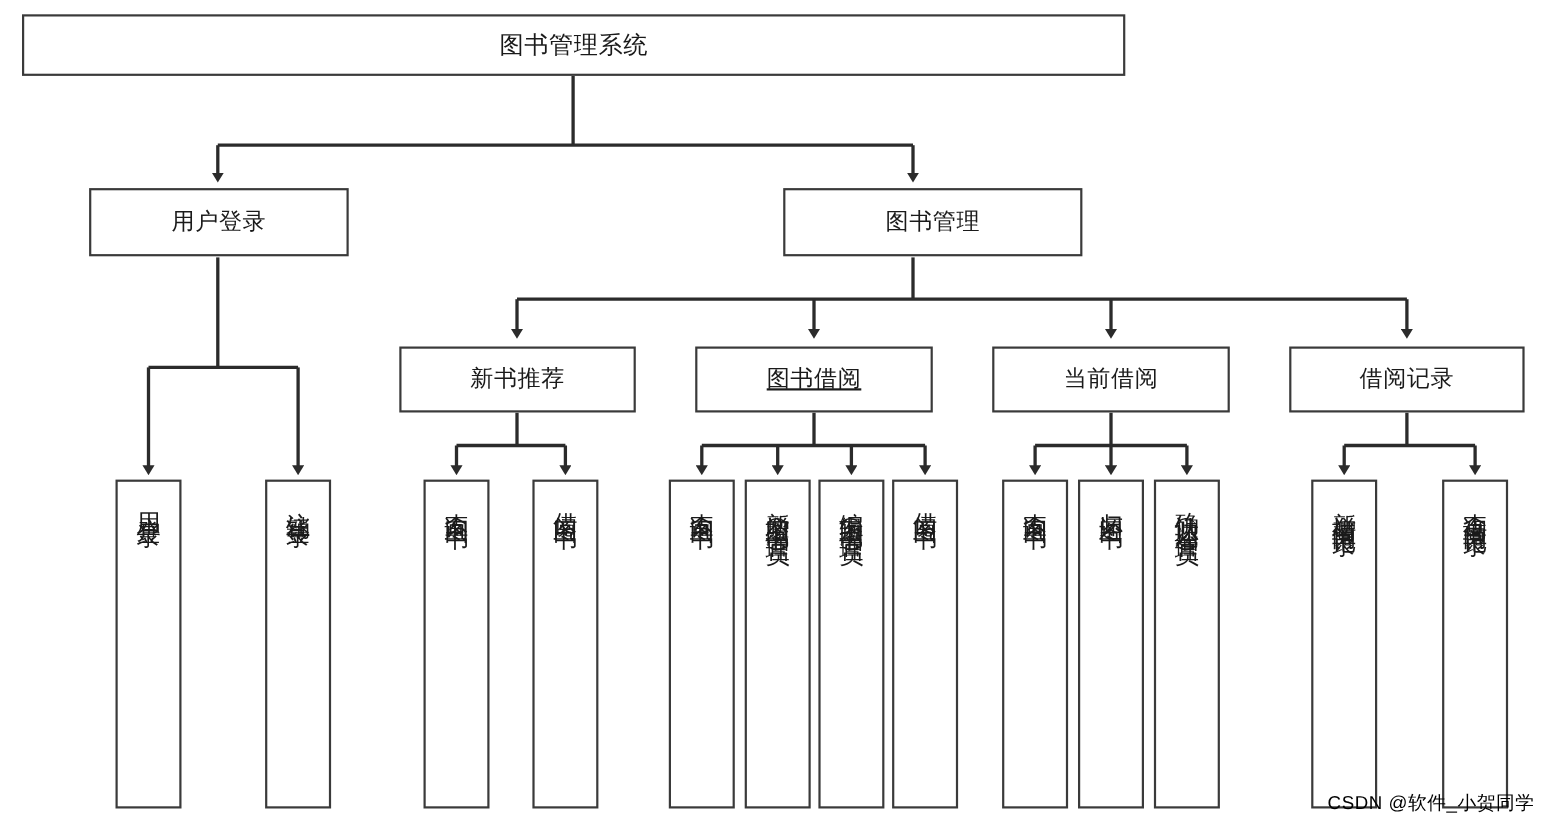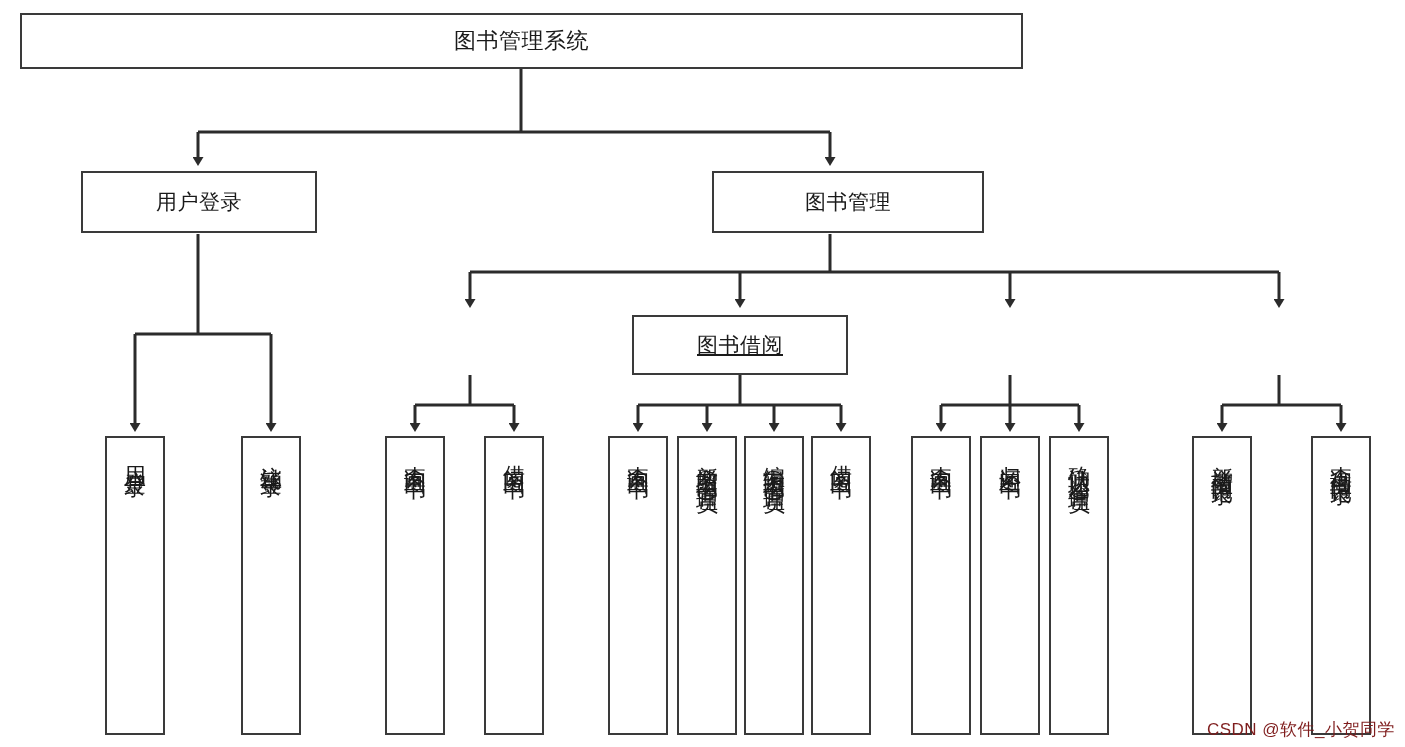--- a/index.html
+++ b/index.html
@@ -57,21 +57,21 @@
     font-size: 22px;
     letter-spacing: 4px;
     line-height: 1;
     white-space: nowrap;
   }
   .watermark {
     position: absolute;
     right: 10px;
     bottom: 6px;
     font-size: 17px;
-    color: #7f1d1d;
+    color: #000000;
     letter-spacing: 0.5px;
     white-space: nowrap;
   }
 </style>
 </head>
 <body>
 
 <div id="canvas">
 
   <svg id="connectors" viewBox="0 0 1405 747">
@@ -129,26 +129,35 @@
   </div>
 
   <div class="node horiz" style="left:81px; top:171px; width:236px; height:62px;">
     <span class="label">用户登录</span>
   </div>
 
   <div class="node horiz" style="left:712px; top:171px; width:272px; height:62px;">
     <span class="label">图书管理</span>
   </div>
 
+  <div class="node horiz" style="left:363px; top:315px; width:215px; height:60px;">
+    <span class="label">新书推荐</span>
+  </div>
 
   <div class="node horiz" style="left:632px; top:315px; width:216px; height:60px;text-decoration:underline;">
     <span class="label">图书借阅</span>
   </div>
 
-
+  <div class="node horiz" style="left:902px; top:315px; width:216px; height:60px;">
+    <span class="label">当前借阅</span>
+  </div>
+
+  <div class="node horiz" style="left:1172px; top:315px; width:214px; height:60px;">
+    <span class="label">借阅记录</span>
+  </div>
 
   <div class="node vert" style="left:105px; top:436px; width:60px; height:299px;">
     <span class="label">用户登录</span>
   </div>
 
   <div class="node vert" style="left:241px; top:436px; width:60px; height:299px;">
     <span class="label">注销登录</span>
   </div>
 
   <div class="node vert" style="left:385px; top:436px; width:60px; height:299px;">

